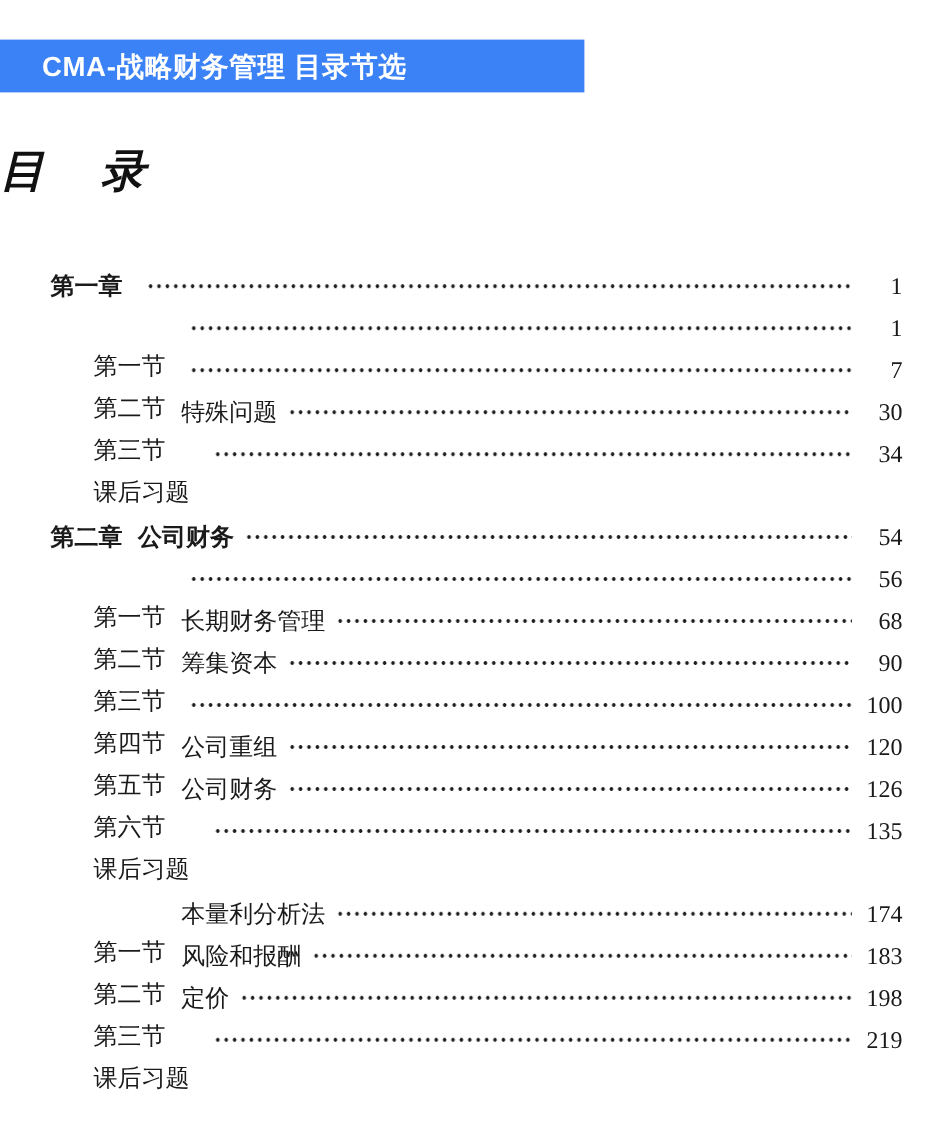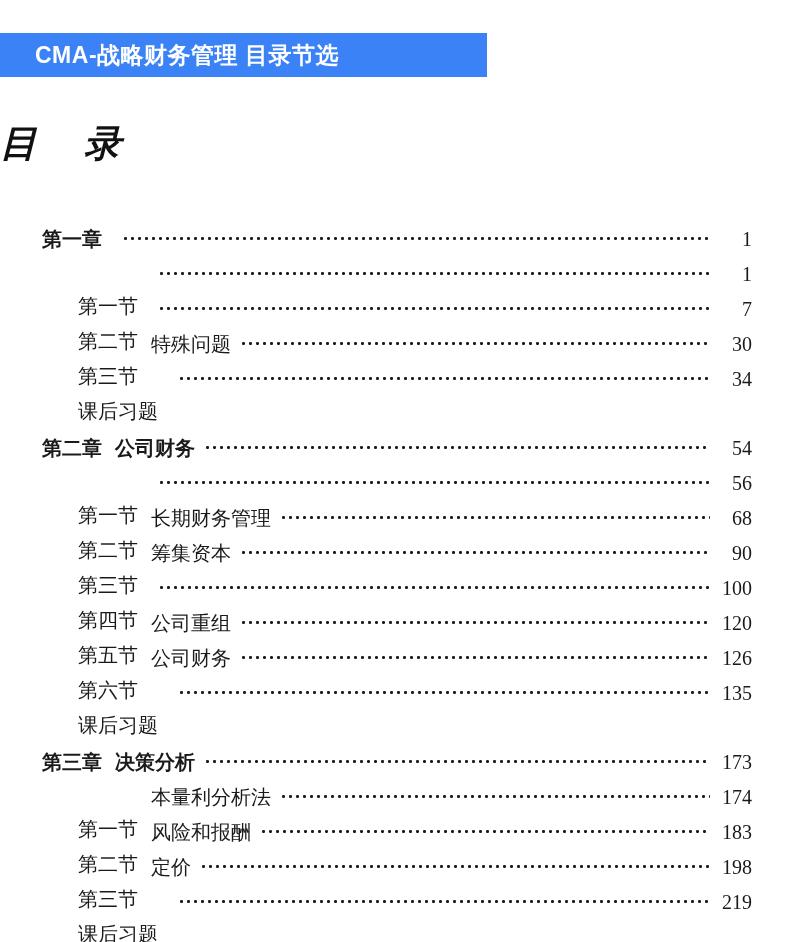--- a/index.html
+++ b/index.html
@@ -175,26 +175,20 @@
     </div>
     <div class="row section-row">
       <span class="label">课后习题</span>
       <span class="rtitle"></span>
       <span class="dots"></span>
       <span class="pg">135</span>
     </div>
   </div>
 
   <div class="chapter-group">
-    <div class="row chapter-row">
-      <span class="label">第三章</span>
-      <span class="rtitle">决策分析</span>
-      <span class="dots"></span>
-      <span class="pg">173</span>
-    </div>
     <div class="row section-row">
       <span class="label">第一节</span>
       <span class="rtitle">本量利分析法</span>
       <span class="dots"></span>
       <span class="pg">174</span>
     </div>
     <div class="row section-row">
       <span class="label">第二节</span>
       <span class="rtitle">风险和报酬</span>
       <span class="dots"></span>

